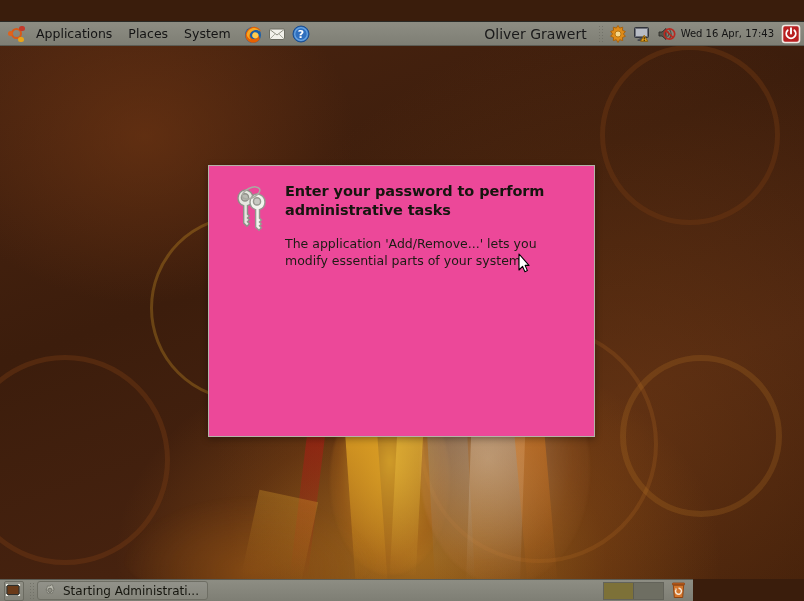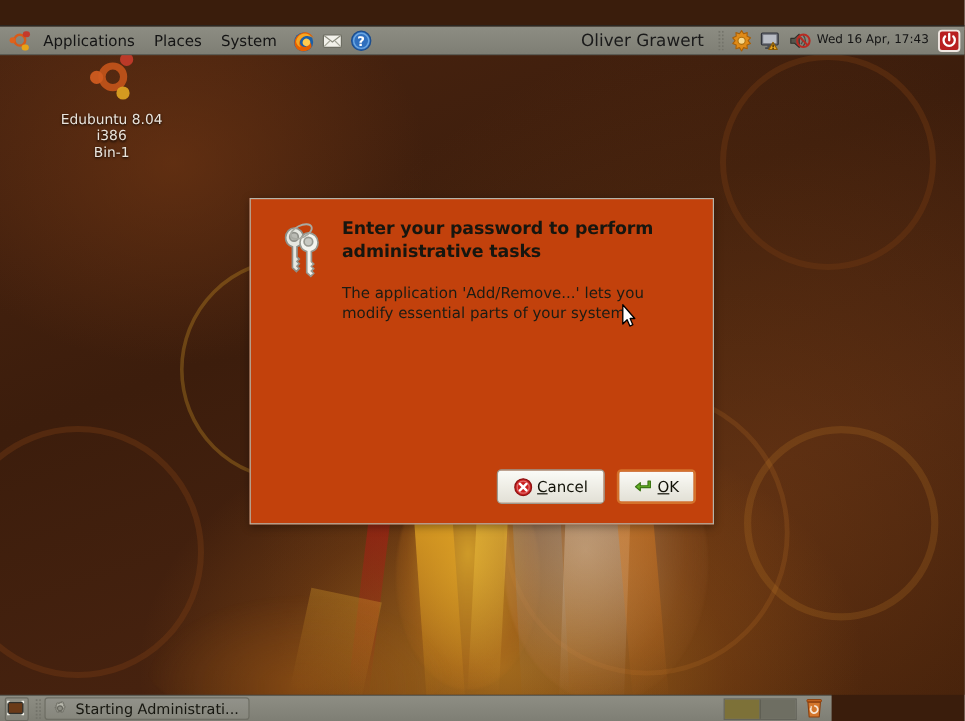--- a/index.html
+++ b/index.html
@@ -156,21 +156,21 @@
   .dd1 { left: 6px;  top: 19px; background: #cf5b20; }
   .dd2 { right: 6px; top: 4px;  background: #c13a2a; }
   .dd3 { right: 9px; bottom: 5px; background: #dba022; }
 
   
   #dialog {
     position: absolute;
     left: 208px; top: 165px;
     width: 387px;
     height: 272px;
-    background: #c2410c;
+    background: #ec4899;
     border: 1px solid #b5b3a8;
     box-sizing: border-box;
     z-index: 40;
     box-shadow: 0 2px 7px rgba(0,0,0,0.35);
   }
   #dialog .dlg-inner {
     padding: 14px 16px 0 16px;
     display: flex;
   }
   .keys-icon {
@@ -337,32 +337,20 @@
     <div class="wp-brush" style="left:300px;top:380px;width:18px;height:175px;background:linear-gradient(180deg,rgba(170,30,20,0.75),rgba(120,25,15,0));transform:rotate(7deg);"></div>
     <div class="wp-brush" style="left:350px;top:400px;width:32px;height:155px;background:linear-gradient(180deg,rgba(222,160,35,0.9),rgba(200,120,25,0.1));transform:rotate(-4deg);"></div>
     <div class="wp-brush" style="left:395px;top:350px;width:26px;height:200px;background:linear-gradient(180deg,rgba(236,190,60,0.85),rgba(190,110,25,0.05));transform:rotate(3deg);"></div>
     <div class="wp-brush" style="left:430px;top:370px;width:40px;height:185px;background:linear-gradient(180deg,rgba(150,160,170,0.35),rgba(120,90,70,0.02));transform:rotate(-3deg);"></div>
     <div class="wp-brush" style="left:470px;top:330px;width:54px;height:225px;background:linear-gradient(180deg,rgba(230,215,195,0.55),rgba(180,130,90,0.04));transform:rotate(2deg);"></div>
     <div class="wp-brush" style="left:520px;top:390px;width:30px;height:165px;background:linear-gradient(180deg,rgba(214,120,30,0.6),rgba(170,90,25,0.03));transform:rotate(-5deg);"></div>
     <div class="wp-brush" style="left:250px;top:470px;width:60px;height:85px;background:linear-gradient(180deg,rgba(210,150,40,0.35),rgba(160,90,20,0.0));transform:rotate(12deg);"></div>
     <div class="wp-blob" style="left:120px;top:470px;width:260px;height:110px;background:radial-gradient(ellipse at 50% 70%, rgba(190,110,25,0.35) 0%, rgba(0,0,0,0) 70%);"></div>
   </div>
 
-  <div id="desktop-icon">
-    <div class="icon-glyph">
-      <div class="dicon-ring"></div>
-      <div class="dicon-dot dd1"></div>
-      <div class="dicon-dot dd2"></div>
-      <div class="dicon-dot dd3"></div>
-    </div>
-    <div class="icon-label">
-      <div>Edubuntu 8.04 i386</div>
-      <div>Bin-1</div>
-    </div>
-  </div>
 
   <div id="top-panel">
 
     <div class="panel-icon" style="margin-left:6px;display:flex;align-items:center;justify-content:center;">
       <div class="ubuntu-logo">
         <div class="ring"></div>
         <div class="dot d1"></div>
         <div class="dot d2"></div>
         <div class="dot d3"></div>
       </div>
@@ -459,42 +447,20 @@
         </svg>
       </div>
 
       <div class="dlg-text">
         <div class="dlg-title">Enter your password to perform administrative tasks</div>
         <div class="dlg-body">The application 'Add/Remove...' lets you modify essential parts of your system.</div>
       </div>
     </div>
 
 
-    <div class="btn-row">
-
-      <div class="gbtn">
-        <span class="bicon">
-          <svg width="16" height="16" viewBox="0 0 16 16">
-            <circle cx="8" cy="8" r="7" fill="#cb2020" stroke="#8d1212" stroke-width="1"></circle>
-            <circle cx="8" cy="8" r="5" fill="none" stroke="#e06a6a" stroke-width="1.1"></circle>
-            <path d="M5.3 5.3l5.4 5.4M10.7 5.3l-5.4 5.4" stroke="#ffffff" stroke-width="2" stroke-linecap="round"></path>
-          </svg>
-        </span>
-        <span><span class="u">C</span><span>ancel</span></span>
-      </div>
-
-      <div class="gbtn default">
-        <span class="bicon">
-          <svg width="16" height="16" viewBox="0 0 16 16">
-            <path d="M14 3v5.4H5.6V11L1.6 7.6 5.6 4.2v2.6H12V3z" fill="#63b026" stroke="#3c7513" stroke-width="1" stroke-linejoin="round"></path>
-          </svg>
-        </span>
-        <span><span class="u">O</span><span>K</span></span>
-      </div>
-    </div>
   </div>
 
   <div id="cursor">
     <svg width="14" height="21" viewBox="0 0 14 21">
       <path d="M1 1l0 16 3.6-3.6 2.3 5.3 2.5-1.1-2.3-5.2H11z" fill="#ffffff" stroke="#000000" stroke-width="1.1" stroke-linejoin="round"></path>
     </svg>
   </div>
 
   <div id="bottom-panel">
 

